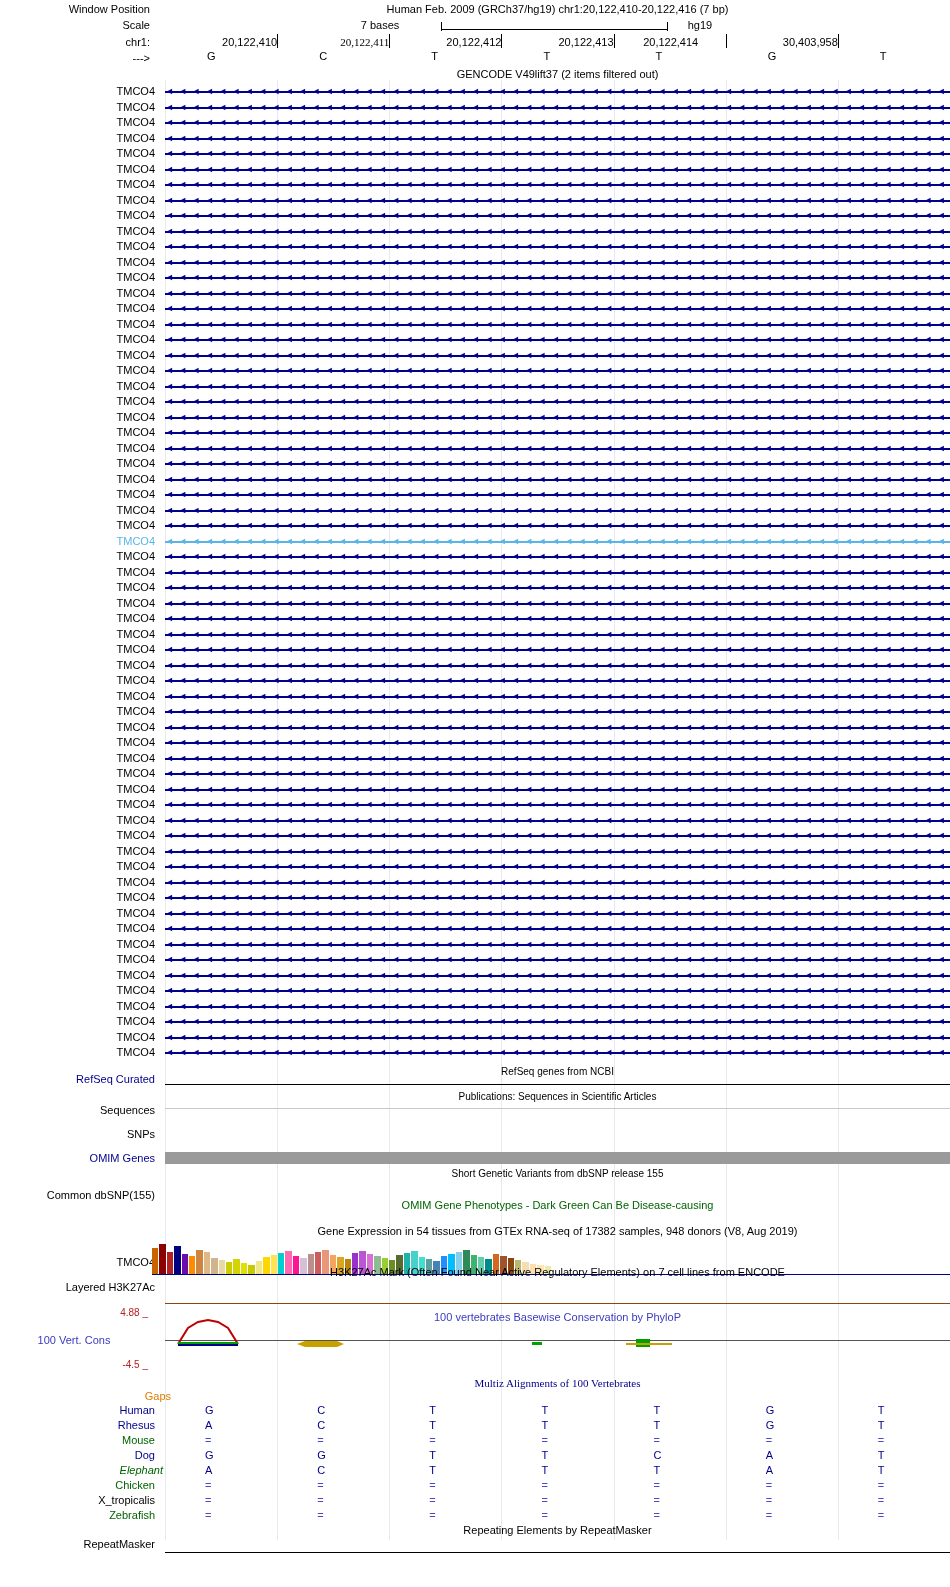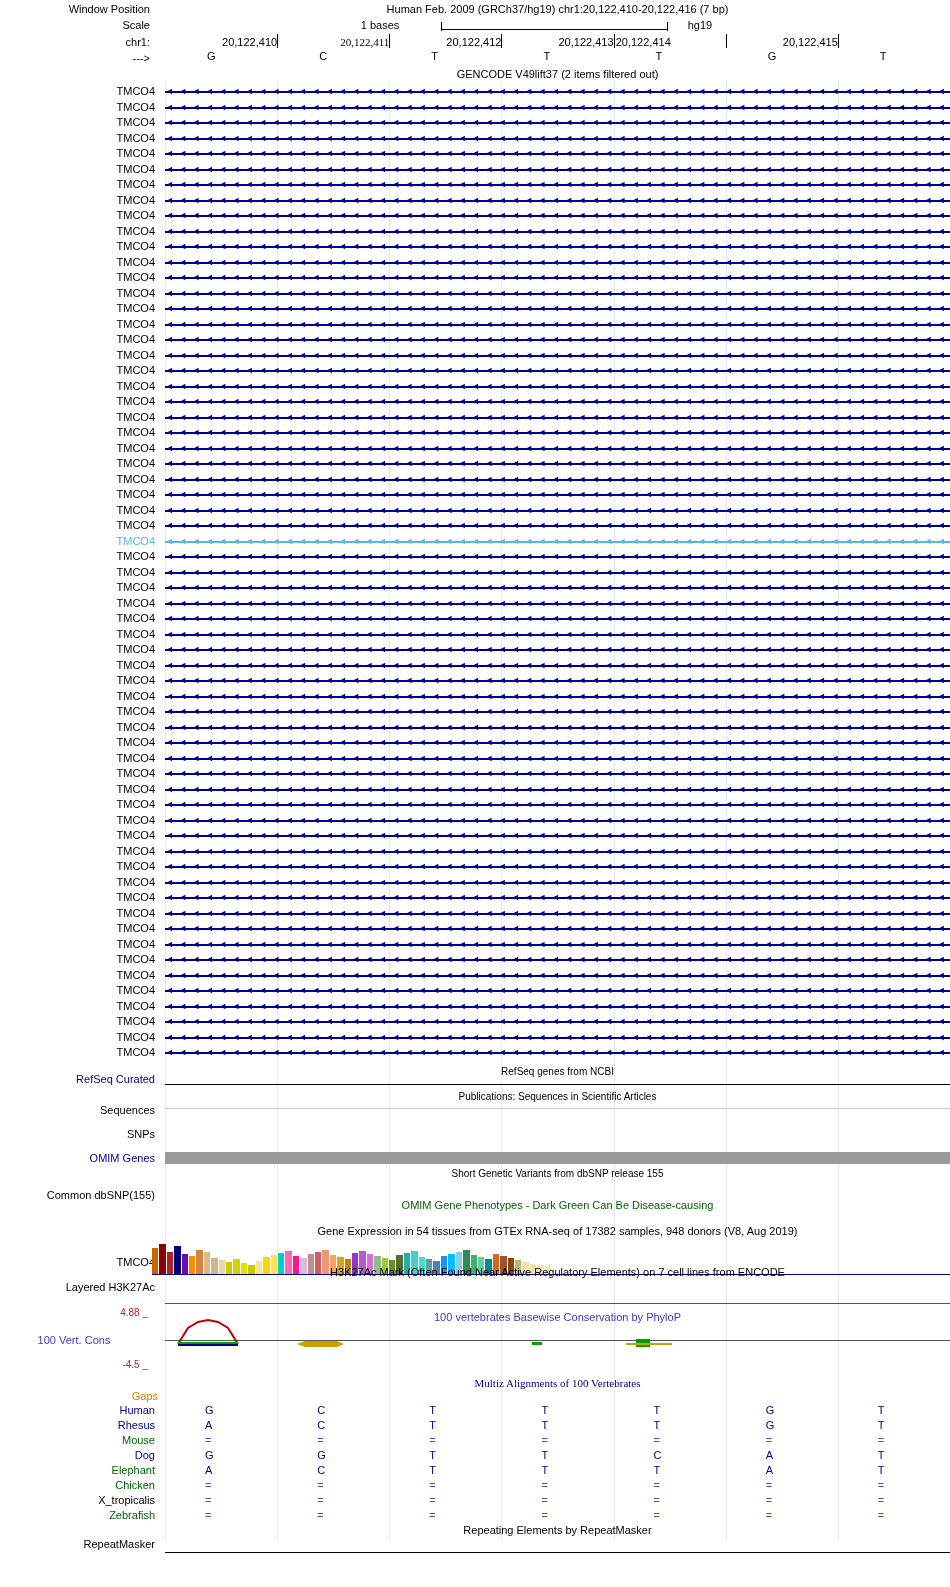--- a/index.html
+++ b/index.html
@@ -39,39 +39,39 @@
     <div style="left: 837.857px;"></div>
   </div>
 
 <div class="lbl" style="left:0;top:3px;width:150px;">Window Position</div>
 <div class="lbl" style="left:0;top:19px;width:150px;">Scale</div>
 <div class="lbl" style="left:0;top:36px;width:150px;">chr1:</div>
 <div class="lbl" style="left:0;top:52px;width:150px;">---&gt;</div>
 
 <div class="ctr" style="left:165px;top:3px;width:785px;">Human Feb. 2009 (GRCh37/hg19)   chr1:20,122,410-20,122,416 (7 bp)</div>
 
-<div class="ctr" style="left:300px;top:19px;width:160px;">1 bases</div>
+<div class="ctr" style="left:300px;top:19px;width:160px;">7 bases</div>
 <div class="ctr" style="left:620px;top:19px;width:160px;">hg19</div>
 <div style="position:absolute;left:441px;top:29px;width:226px;height:1px;background:#000;"></div>
 <div class="tick" style="left:441px;top:22px;height:9px;"></div>
 <div class="tick" style="left:667px;top:22px;height:9px;"></div>
 
 <div style="position:absolute;left:165px;top:48px;width:785px;height:1px;"></div>
 <div id="coord-row">
     <div class="ctr" style="left: 167.143px; top: 36px; width: 110px; text-align: right;">20,122,410</div>
     <div class="tick" style="left: 277.143px; top: 34px; height: 14px;"></div>
     <div class="ctr" style="left: 279.286px; top: 36px; width: 110px; text-align: right; font-family: Liberation Serif, serif;">20,122,411</div>
     <div class="tick" style="left: 389.286px; top: 34px; height: 14px;"></div>
     <div class="ctr" style="left: 391.429px; top: 36px; width: 110px; text-align: right;">20,122,412</div>
     <div class="tick" style="left: 501.429px; top: 34px; height: 14px;"></div>
     <div class="ctr" style="left: 503.571px; top: 36px; width: 110px; text-align: right;">20,122,413</div>
     <div class="tick" style="left: 613.571px; top: 34px; height: 14px;"></div>
-    <div class="ctr" style="left: 615.714px; top: 36px; width: 110px; text-align: left;">20,122,414</div>
+    <div class="ctr" style="left: 615.714px; top: 36px; width: 110px; text-align: center;">20,122,414</div>
     <div class="tick" style="left: 725.714px; top: 34px; height: 14px;"></div>
-    <div class="ctr" style="left: 727.857px; top: 36px; width: 110px; text-align: right;">20,122,415</div>
+    <div class="ctr" style="left: 727.857px; top: 36px; width: 110px; text-align: right;">30,403,958</div>
     <div class="tick" style="left: 837.857px; top: 34px; height: 14px;"></div>
   </div>
 <div id="base-row">
     <div class="ctr" style="left: 165px; top: 50px; width: 112.143px; text-align: left; padding-left: 42px; box-sizing: border-box;">G</div>
     <div class="ctr" style="left: 277.143px; top: 50px; width: 112.143px; text-align: left; padding-left: 42px; box-sizing: border-box;">C</div>
     <div class="ctr" style="left: 389.286px; top: 50px; width: 112.143px; text-align: left; padding-left: 42px; box-sizing: border-box;">T</div>
     <div class="ctr" style="left: 501.429px; top: 50px; width: 112.143px; text-align: left; padding-left: 42px; box-sizing: border-box;">T</div>
     <div class="ctr" style="left: 613.571px; top: 50px; width: 112.143px; text-align: left; padding-left: 42px; box-sizing: border-box;">T</div>
     <div class="ctr" style="left: 725.714px; top: 50px; width: 112.143px; text-align: left; padding-left: 42px; box-sizing: border-box;">G</div>
     <div class="ctr" style="left: 837.857px; top: 50px; width: 112.143px; text-align: left; padding-left: 42px; box-sizing: border-box;">T</div>
@@ -489,21 +489,21 @@
   <rect x="2" y="26" width="60" height="3" fill="#00008b"></rect>
 </svg>
 <svg style="position:absolute;left:297px;top:1340px;" width="48" height="8">
   <polygon points="0,4 8,1 40,1 47,4 40,7 8,7" fill="#c8a000"></polygon>
 </svg>
 <div style="position:absolute;left:532px;top:1342px;width:10px;height:3px;background:#00a000;"></div>
 <div style="position:absolute;left:636px;top:1339px;width:14px;height:8px;background:#00a000;"></div>
 <div style="position:absolute;left:626px;top:1343px;width:46px;height:2px;background:#c8a000;"></div>
 
 <div class="ctr blue-txt" style="left:165px;top:1377px;width:785px;font-family:Liberation Serif, serif;">Multiz Alignments of 100 Vertebrates</div>
-<div class="lbl orangelbl" style="left:3px;top:1390px;width:155px;">Gaps</div>
+<div class="lbl orangelbl" style="left:16px;top:1390px;width:155px;">Gaps</div>
 <div id="multiz-rows">
     <div class="lbl" style="left: 0px; top: 1404px; width: 155px; color: rgb(0, 0, 139);">Human</div>
     <div class="cons-base" style="left: 205px; top: 1404px; color: rgb(0, 0, 139);">G</div>
     <div class="cons-base" style="left: 317.143px; top: 1404px; color: rgb(0, 0, 139);">C</div>
     <div class="cons-base" style="left: 429.286px; top: 1404px; color: rgb(0, 0, 139);">T</div>
     <div class="cons-base" style="left: 541.429px; top: 1404px; color: rgb(0, 0, 139);">T</div>
     <div class="cons-base" style="left: 653.571px; top: 1404px; color: rgb(0, 0, 139);">T</div>
     <div class="cons-base" style="left: 765.714px; top: 1404px; color: rgb(0, 0, 139);">G</div>
     <div class="cons-base" style="left: 877.857px; top: 1404px; color: rgb(0, 0, 139);">T</div>
     <div class="lbl" style="left: 0px; top: 1419px; width: 155px; color: rgb(0, 0, 139);">Rhesus</div>
@@ -523,21 +523,21 @@
     <div class="cons-base" style="left: 765.714px; top: 1434px; color: rgb(74, 74, 208);">=</div>
     <div class="cons-base" style="left: 877.857px; top: 1434px; color: rgb(74, 74, 208);">=</div>
     <div class="lbl" style="left: 0px; top: 1449px; width: 155px; color: rgb(0, 0, 139);">Dog</div>
     <div class="cons-base" style="left: 205px; top: 1449px; color: rgb(0, 0, 139);">G</div>
     <div class="cons-base" style="left: 317.143px; top: 1449px; color: rgb(0, 0, 139);">G</div>
     <div class="cons-base" style="left: 429.286px; top: 1449px; color: rgb(0, 0, 139);">T</div>
     <div class="cons-base" style="left: 541.429px; top: 1449px; color: rgb(0, 0, 139);">T</div>
     <div class="cons-base" style="left: 653.571px; top: 1449px; color: rgb(0, 0, 139);">C</div>
     <div class="cons-base" style="left: 765.714px; top: 1449px; color: rgb(0, 0, 139);">A</div>
     <div class="cons-base" style="left: 877.857px; top: 1449px; color: rgb(0, 0, 139);">T</div>
-    <div class="lbl" style="left: 0px; top: 1464px; width: 155px; color: rgb(0, 100, 0);">Elephant</div>
+    <div class="lbl" style="left: 8px; top: 1464px; width: 155px; color: rgb(0, 100, 0); font-style: italic;">Elephant</div>
     <div class="cons-base" style="left: 205px; top: 1464px; color: rgb(0, 0, 139);">A</div>
     <div class="cons-base" style="left: 317.143px; top: 1464px; color: rgb(0, 0, 139);">C</div>
     <div class="cons-base" style="left: 429.286px; top: 1464px; color: rgb(0, 0, 139);">T</div>
     <div class="cons-base" style="left: 541.429px; top: 1464px; color: rgb(0, 0, 139);">T</div>
     <div class="cons-base" style="left: 653.571px; top: 1464px; color: rgb(0, 0, 139);">T</div>
     <div class="cons-base" style="left: 765.714px; top: 1464px; color: rgb(0, 0, 139);">A</div>
     <div class="cons-base" style="left: 877.857px; top: 1464px; color: rgb(0, 0, 139);">T</div>
     <div class="lbl" style="left: 0px; top: 1479px; width: 155px; color: rgb(0, 100, 0);">Chicken</div>
     <div class="cons-base" style="left: 205px; top: 1479px; color: rgb(74, 74, 208);">=</div>
     <div class="cons-base" style="left: 317.143px; top: 1479px; color: rgb(74, 74, 208);">=</div>

